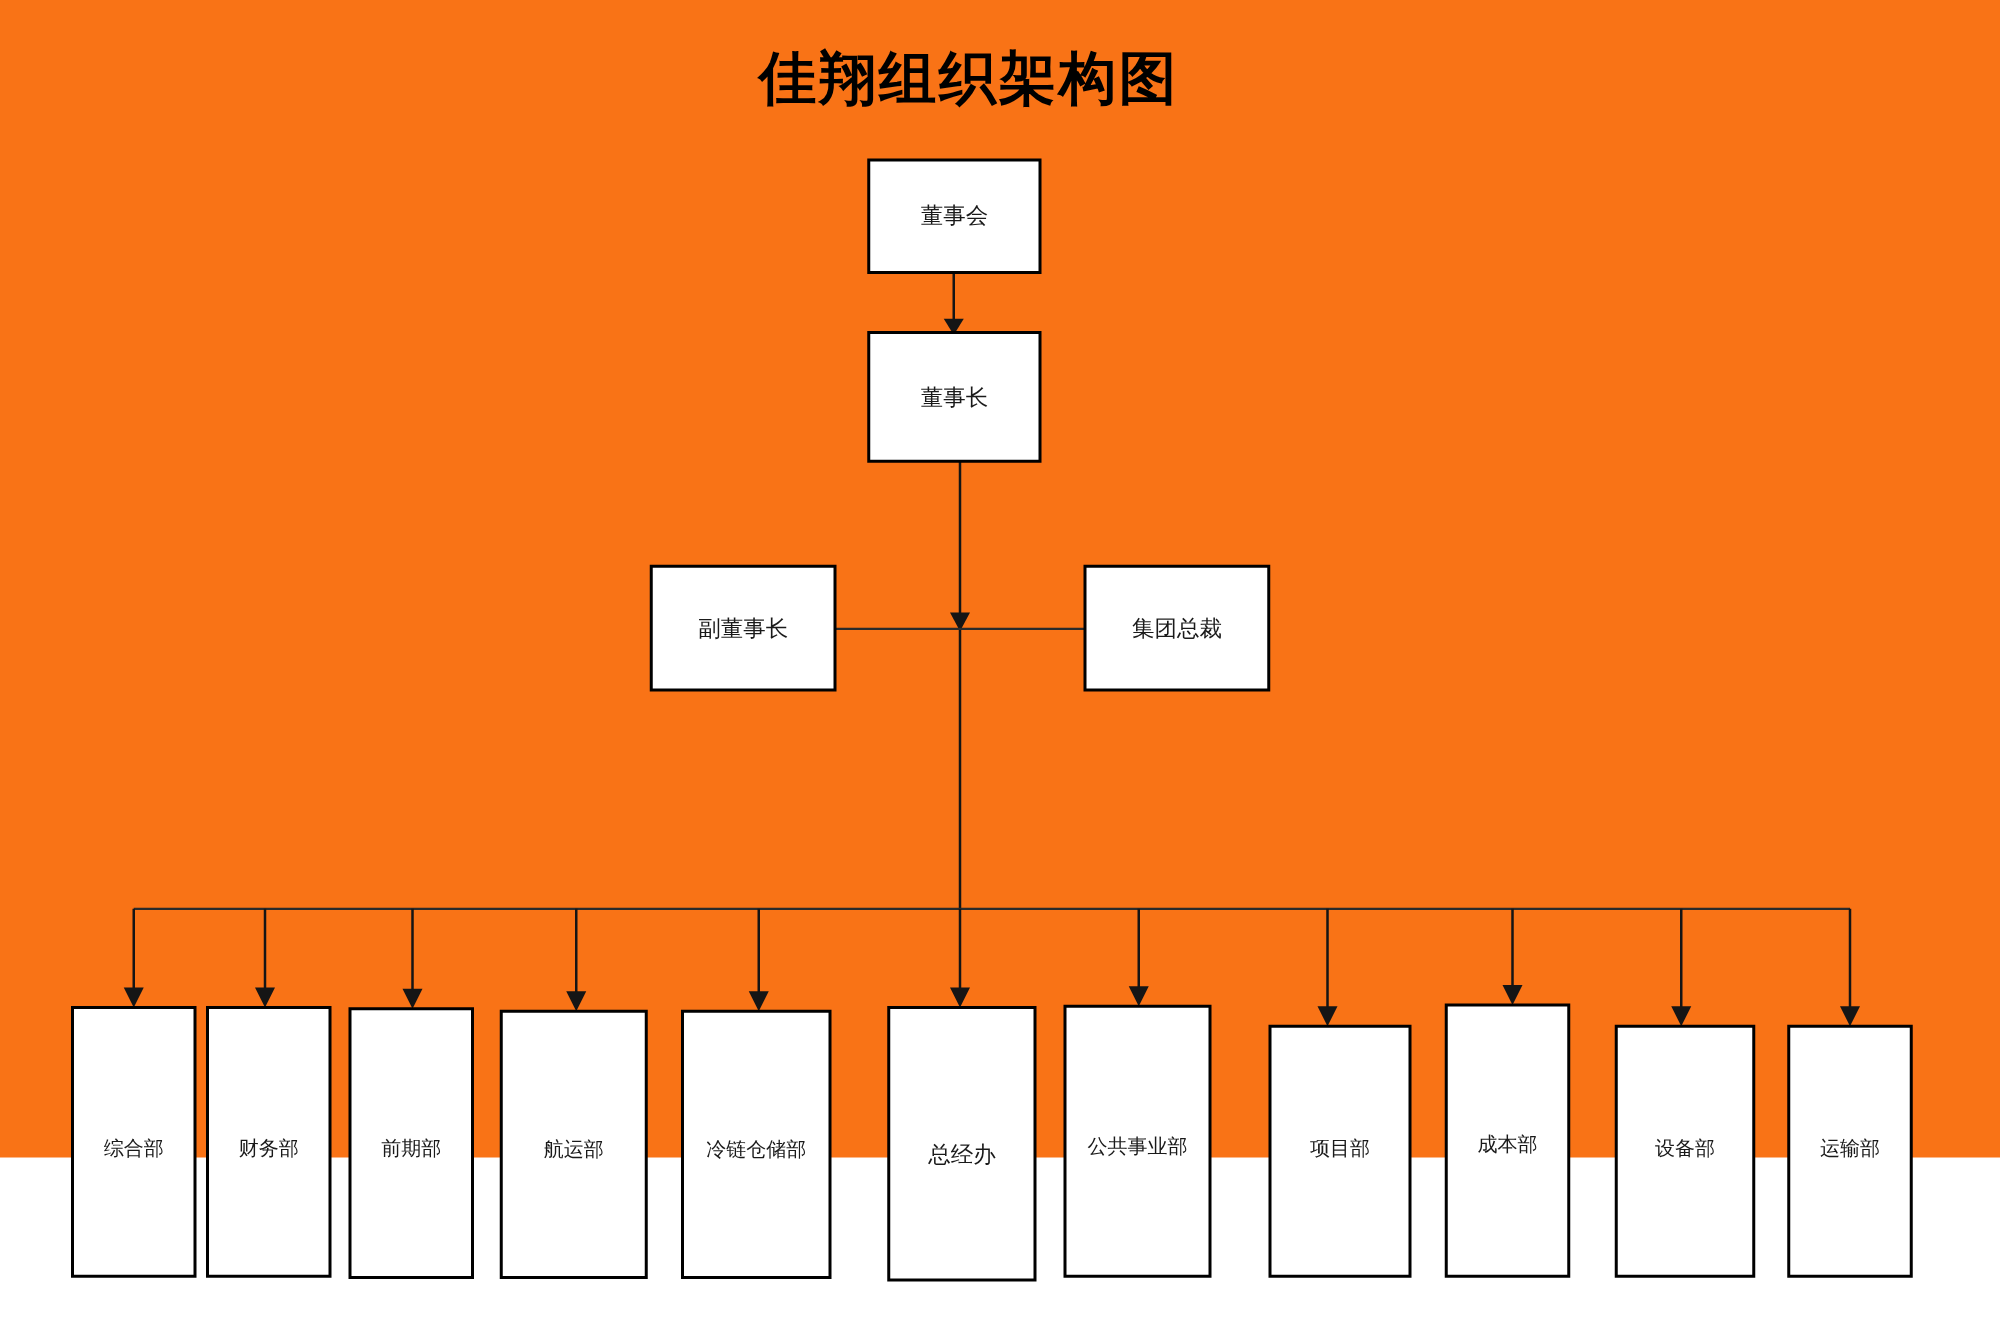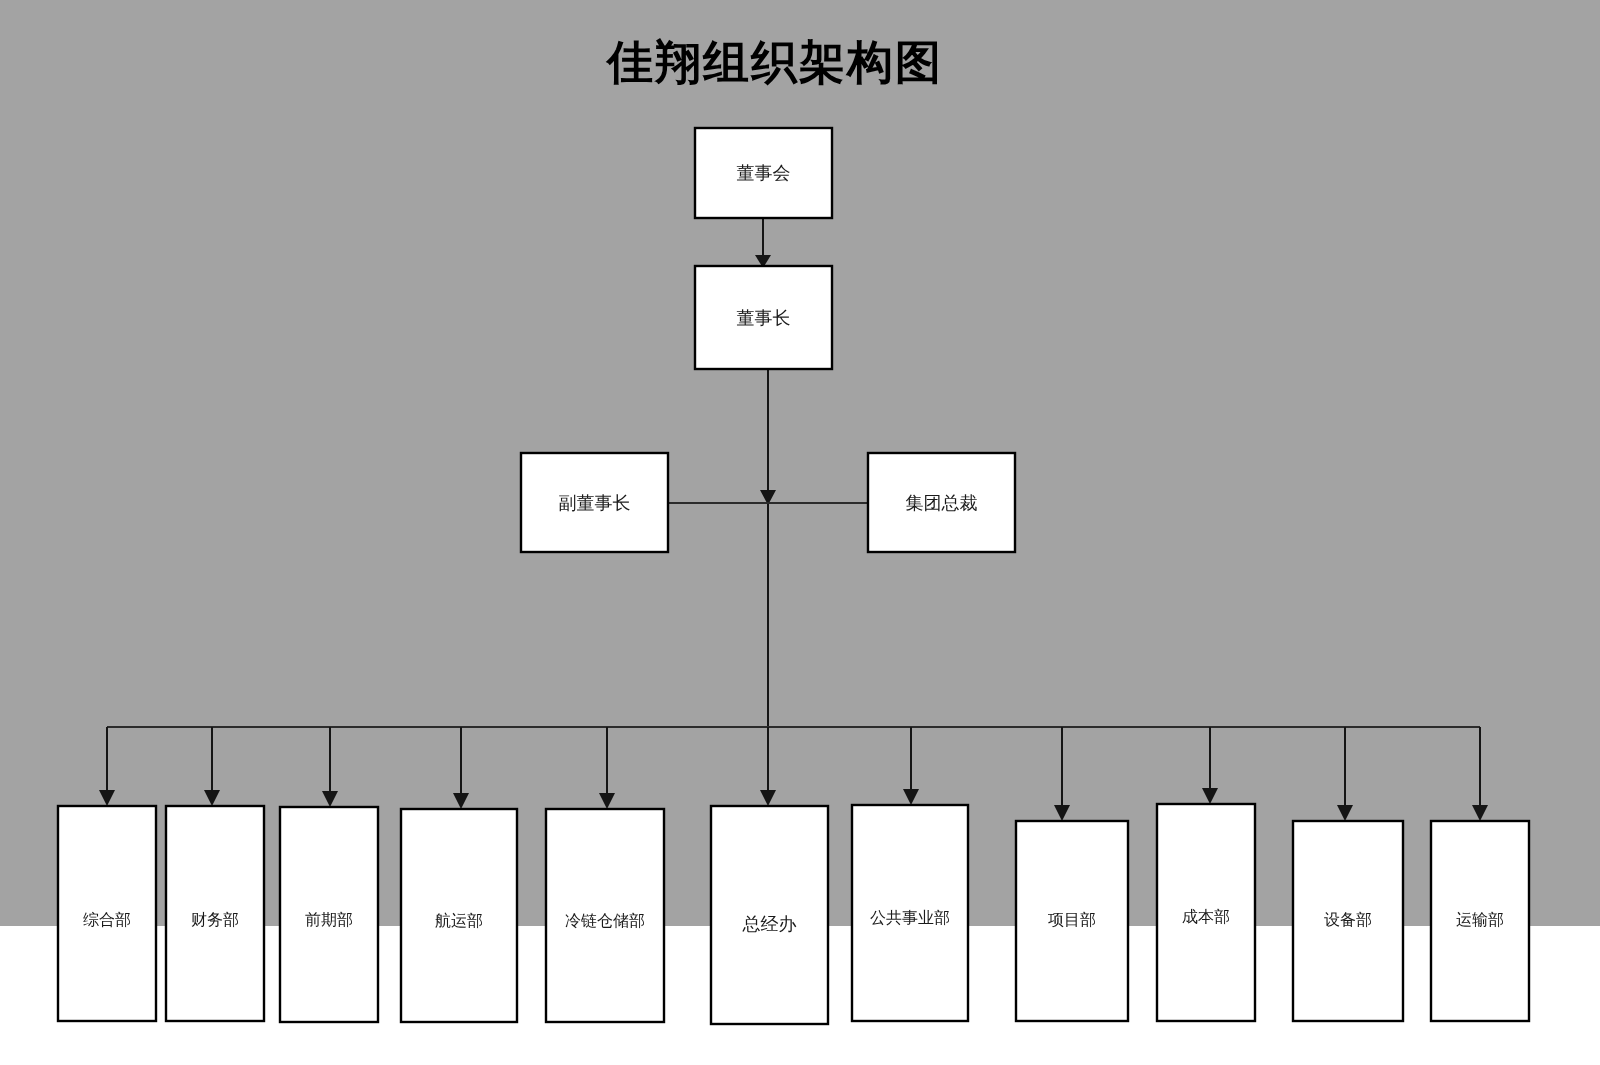--- a/index.html
+++ b/index.html
@@ -11,21 +11,21 @@
   body {
     width: 1600px;
     height: 1065px;
     overflow: hidden;
     font-family: "DejaVu Serif", "Liberation Serif", serif;
   }
   #chart-root {
     position: relative;
     width: 1600px;
     height: 926px;
-    background: #a3a3a3;
+    background: #f97316;
   }
   svg#org-svg {
     position: absolute;
     left: 0;
     top: 0;
     width: 1600px;
     height: 1065px;
     display: block;
   }
   .node-rect {

